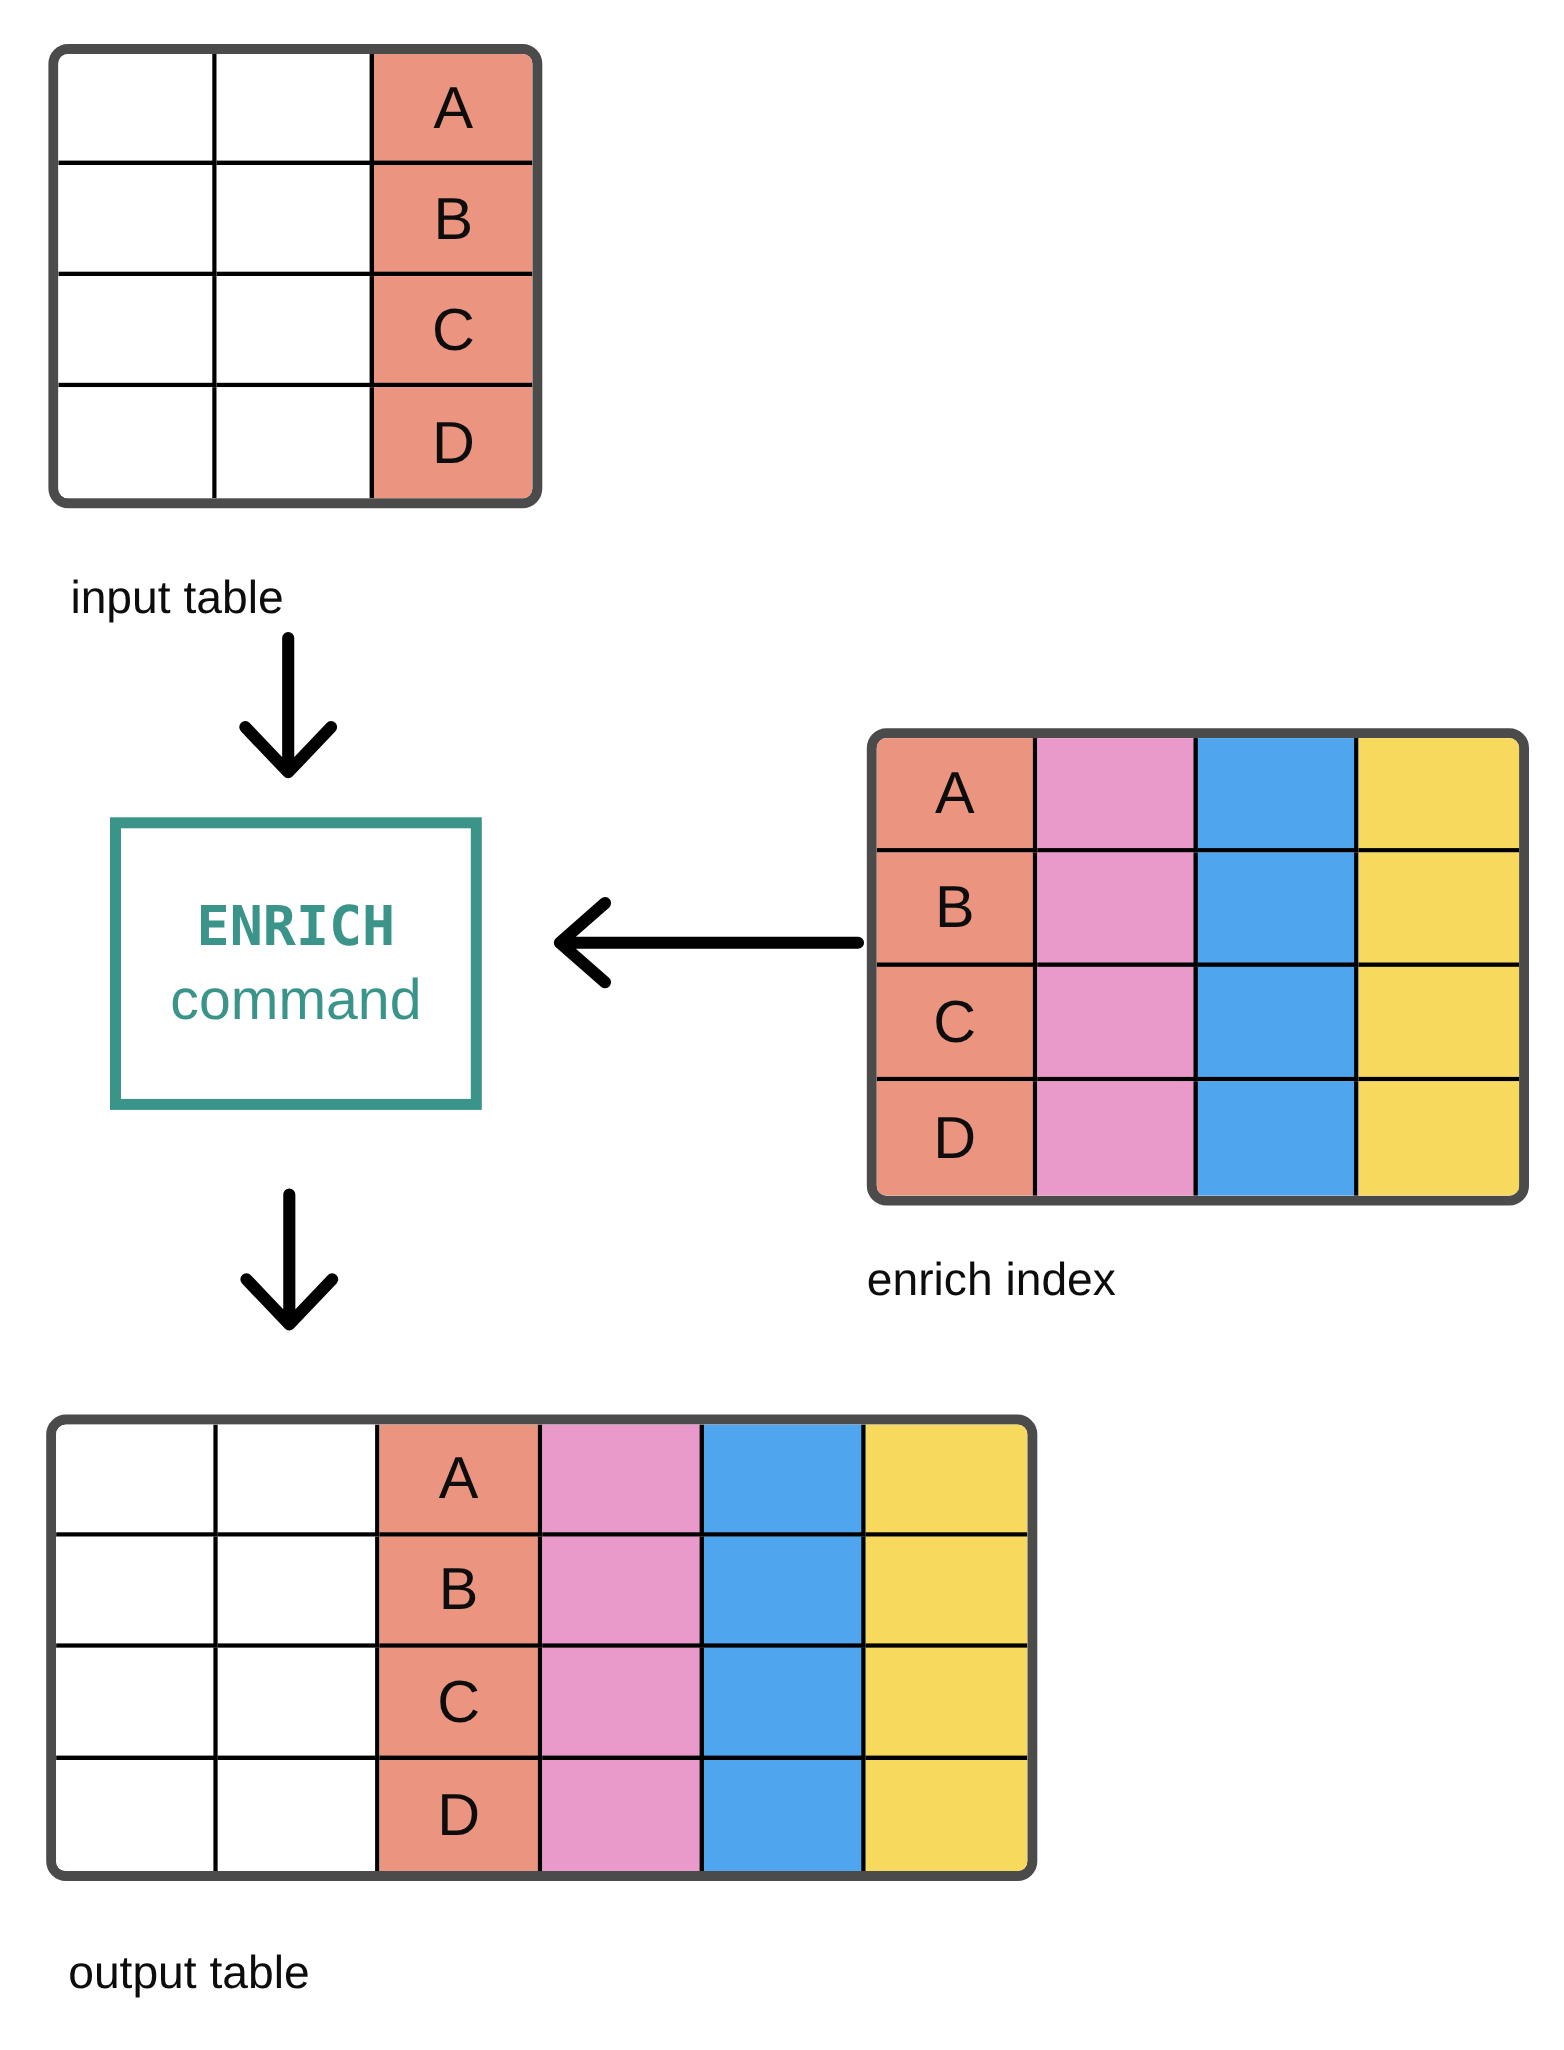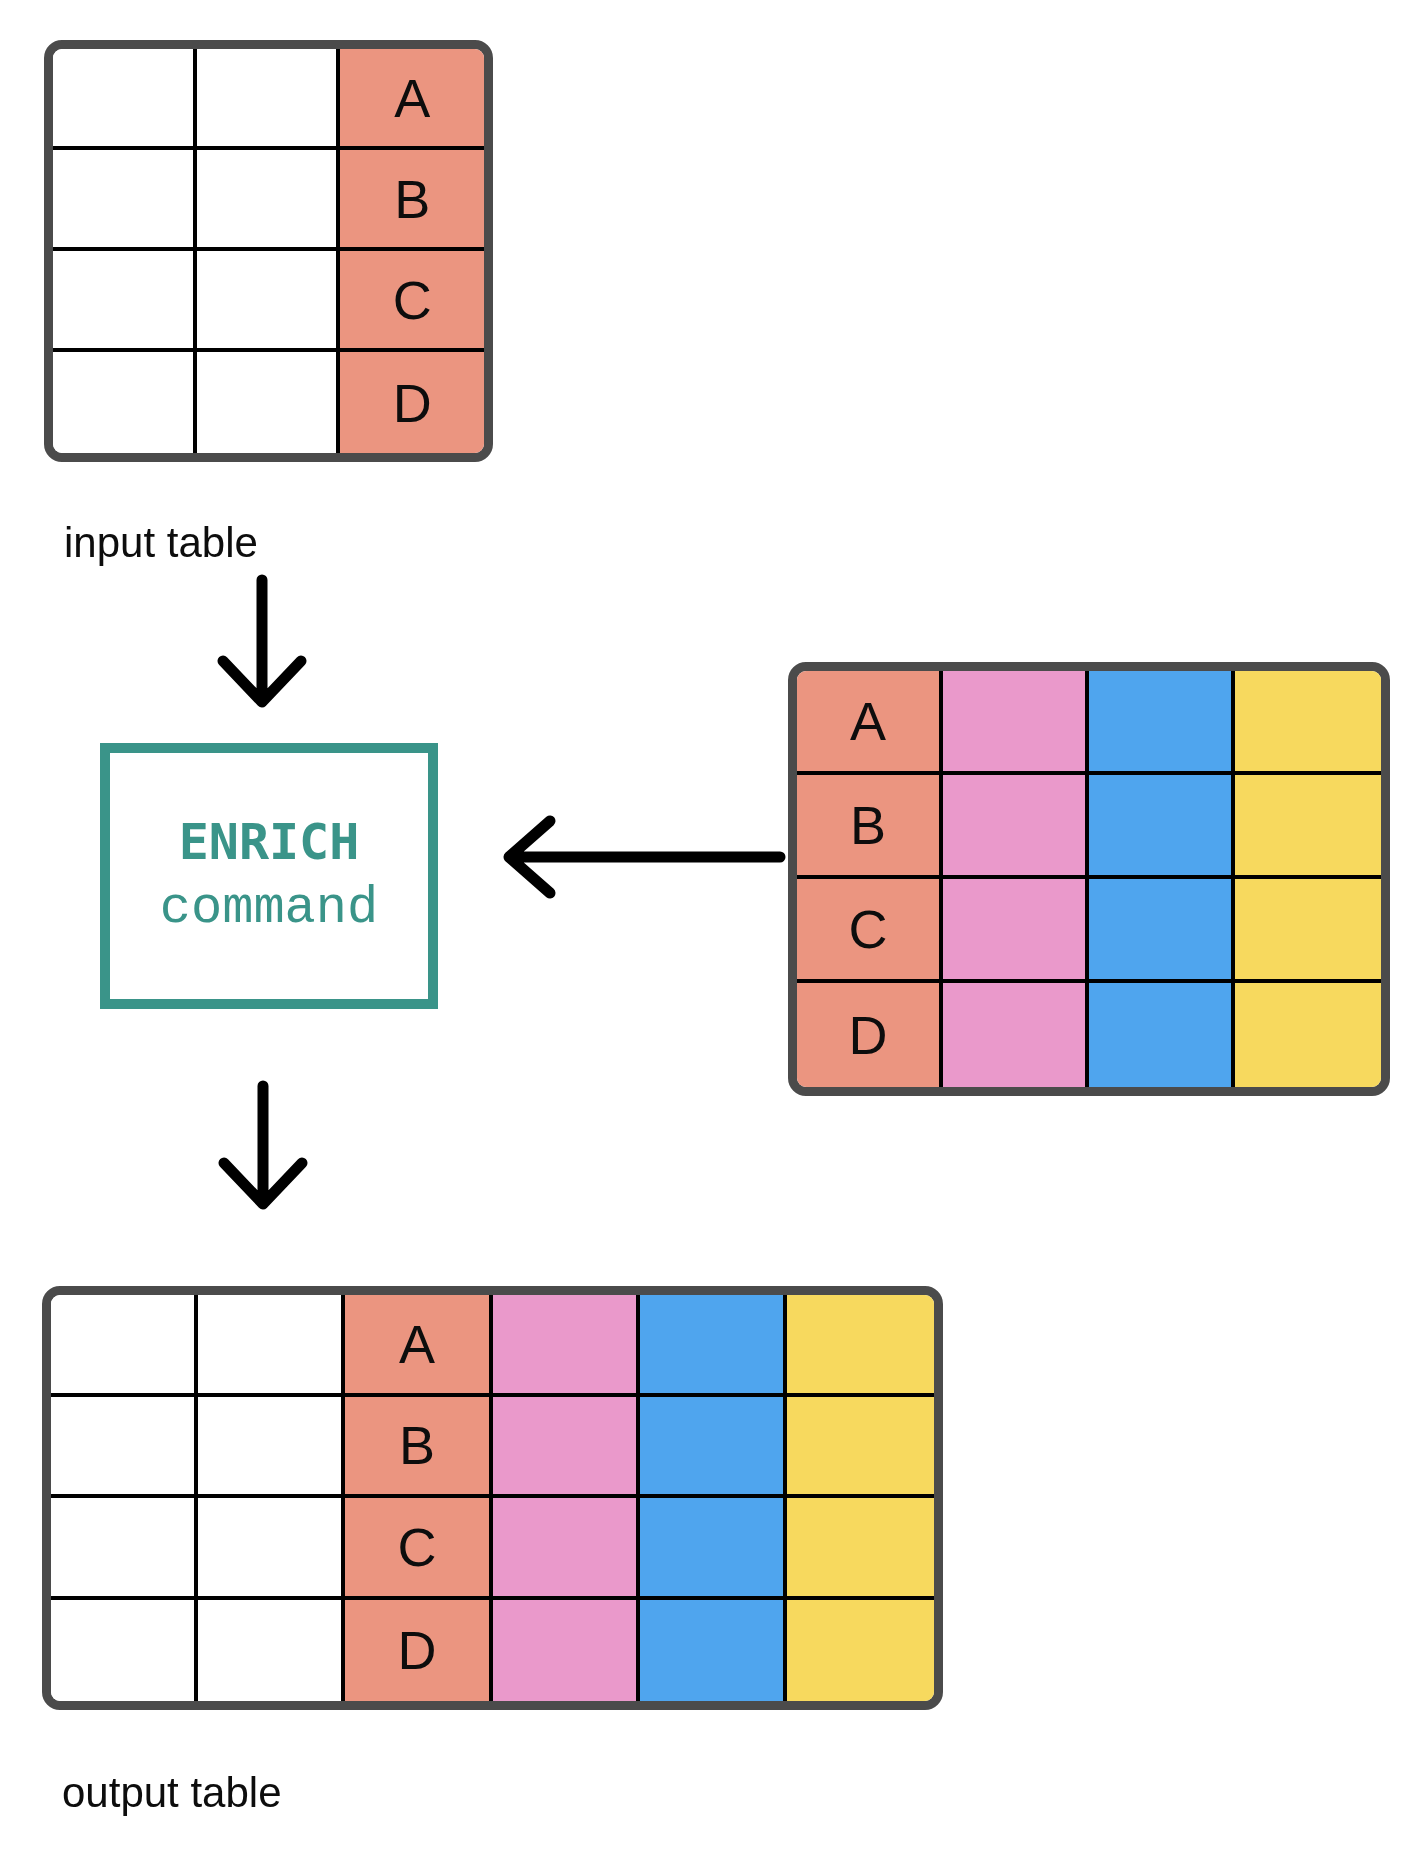--- a/index.html
+++ b/index.html
@@ -56,21 +56,21 @@
     gap:16px;
   }
   .enrich-box .mono-line{
     font-family:"DejaVu Sans Mono", monospace;
     font-size:50px;
     line-height:1;
     color:var(--teal);
     font-weight:bold;
   }
   .enrich-box .sans-line{
-    font-family:Liberation Mono, monospace;
+    font-family:Liberation Sans, sans-serif;
     font-size:52px;
     line-height:1;
     color:var(--teal);
   }
   
   .arrow-layer{position:absolute;left:0;top:0;width:1422px;height:1864px;pointer-events:none;}
   .arrow{
     fill:none;
     stroke:var(--arrow_black);
     stroke-width:11;
@@ -115,20 +115,21 @@
       <div class="cell grid-b" style="background: rgb(247, 217, 94);"></div>
       <div class="cell grid-r grid-b" style="background: rgb(235, 149, 128);">C</div>
       <div class="cell grid-r grid-b" style="background: rgb(234, 153, 203);"></div>
       <div class="cell grid-r grid-b" style="background: rgb(79, 165, 238);"></div>
       <div class="cell grid-b" style="background: rgb(247, 217, 94);"></div>
       <div class="cell grid-r" style="background: rgb(235, 149, 128);">D</div>
       <div class="cell grid-r" style="background: rgb(234, 153, 203);"></div>
       <div class="cell grid-r" style="background: rgb(79, 165, 238);"></div>
       <div class="cell" style="background: rgb(247, 217, 94);"></div>
     </div>
+  <div class="diagram-label" style="left:788px; top:1120px;">enrich index</div>
 
   <div class="table-box" style="left: 42px; top: 1286px; width: 901px; height: 424px; grid-template-columns: repeat(6, 1fr); grid-template-rows: repeat(4, 1fr);">
       <div class="cell grid-r grid-b" style="background: rgb(255, 255, 255);"></div>
       <div class="cell grid-r grid-b" style="background: rgb(255, 255, 255);"></div>
       <div class="cell grid-r grid-b" style="background: rgb(235, 149, 128);">A</div>
       <div class="cell grid-r grid-b" style="background: rgb(234, 153, 203);"></div>
       <div class="cell grid-r grid-b" style="background: rgb(79, 165, 238);"></div>
       <div class="cell grid-b" style="background: rgb(247, 217, 94);"></div>
       <div class="cell grid-r grid-b" style="background: rgb(255, 255, 255);"></div>
       <div class="cell grid-r grid-b" style="background: rgb(255, 255, 255);"></div>

